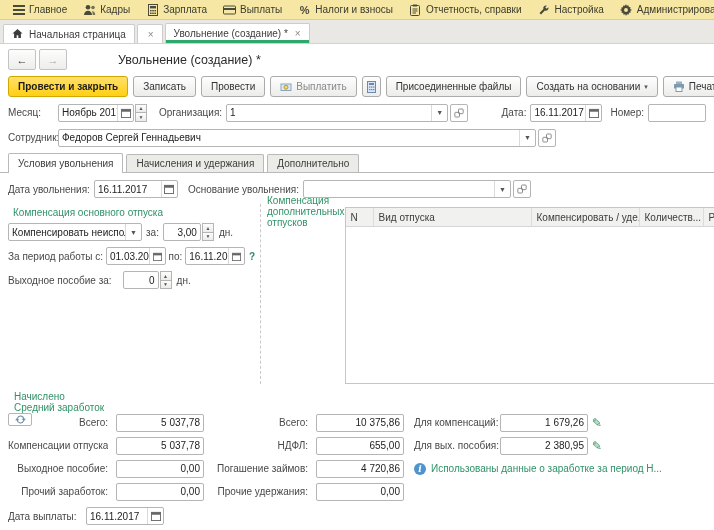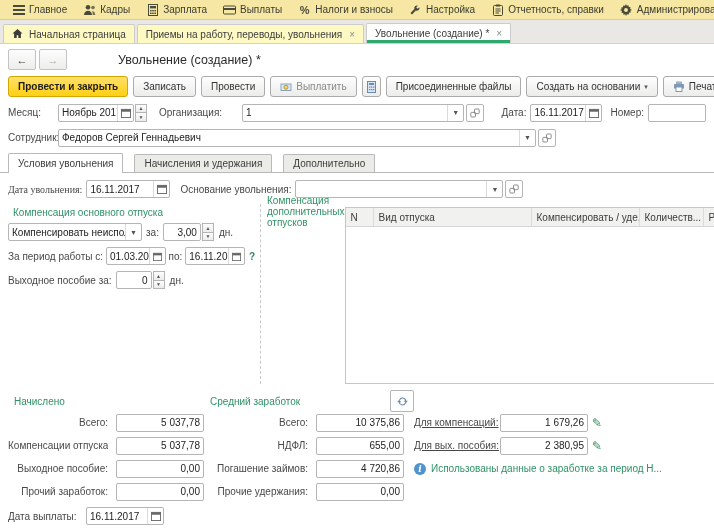--- a/index.html
+++ b/index.html
@@ -6,21 +6,21 @@
   body{width:714px;height:530px;overflow:hidden;font-family:"Liberation Sans","DejaVu Sans",sans-serif;font-size:10px;color:#3c3c3c;background:#fff;}
   .app{width:714px;height:530px;display:flex;flex-direction:column;}
 
   
   .menubar{height:19px;flex:none;background:#f6e7a4;border-bottom:1px solid #e0cf80;display:flex;align-items:center;padding:0 4px;color:#3b3b30;}
   .menu-item{display:flex;align-items:center;gap:4px;padding:0 8px;height:100%;cursor:default;white-space:nowrap;}
   .menu-item .ic{display:flex;align-items:center;justify-content:center;width:13px;height:13px;}
 
   
   .tabbar{height:21px;flex:none;background:#e9e8e4;display:flex;align-items:flex-end;padding:2px 0 0 3px;border-bottom:1px solid #d2d2d0;}
-  .wtab{display:flex;align-items:center;gap:5px;height:18px;padding:0 8px;background:#fef9c3;border:1px solid #cccccc;border-bottom:none;margin-right:2px;border-radius:2px 2px 0 0;white-space:nowrap;color:#3c3c3c;}
+  .wtab{display:flex;align-items:center;gap:5px;height:18px;padding:0 8px;background:#ffffff;border:1px solid #cccccc;border-bottom:none;margin-right:2px;border-radius:2px 2px 0 0;white-space:nowrap;color:#3c3c3c;}
   .wtab.active{background:#fff;box-shadow:inset 0 -3px 0 #2fa86d;height:19px;}
   .wtab .x{color:#8a8a8a;font-size:10px;margin-left:2px;}
   .home-ic{width:12px;height:12px;}
 
   
   .workarea{flex:1;background:#fff;display:flex;flex-direction:column;overflow:hidden;}
 
   .titlerow{display:flex;align-items:center;padding:5px 8px 3px;flex:none;}
   .navbtn{width:26px;height:19px;border:1px solid #c3c3c3;border-radius:2px;background:linear-gradient(#fdfdfd,#ededeb);display:flex;align-items:center;justify-content:center;font-size:11px;color:#333;margin-right:3px;}
   .navbtn.disabled{color:#a9a9a9;}
@@ -41,21 +41,21 @@
   .field .val{padding:0 3px;flex:1;white-space:nowrap;overflow:hidden;display:flex;align-items:center;color:#222;}
   .field.num .val{justify-content:flex-end;}
   .cell{width:15px;flex:none;display:flex;align-items:center;justify-content:center;border-left:1px solid #dadada;color:#555;}
   .cell.caretc{font-size:7px;}
   .spin{width:12px;height:18px;display:flex;flex-direction:column;margin-left:1px;flex:none;}
   .spin>div{flex:1;border:1px solid #b5b5b5;background:linear-gradient(#fdfdfd,#ececea);display:flex;align-items:center;justify-content:center;font-size:5px;color:#555;}
   .spin>div:first-child{margin-bottom:-1px;}
   .sqbtn{width:18px;height:18px;box-sizing:border-box;border:1px solid #b5b5b5;border-radius:2px;background:#fff;display:flex;align-items:center;justify-content:center;margin-left:2px;flex:none;}
 
   
-  .dtabs{display:flex;align-items:flex-end;padding:0 0 0 8px;margin-top:3px;border-bottom:1px solid #b9b9b9;flex:none;gap:8px;}
+  .dtabs{display:flex;align-items:flex-end;padding:0 0 0 8px;margin-top:3px;border-bottom:1px solid #b9b9b9;flex:none;}
   .dtab{padding:0 9px;height:17px;display:flex;align-items:center;border:1px solid #b9b9b9;border-bottom:none;background:#ebebe8;margin-right:3px;border-radius:2px 2px 0 0;color:#3c3c3c;white-space:nowrap;}
   .dtab.active{background:#fff;height:19px;margin-bottom:-1px;}
 
   .tabpage{padding:5px 8px 0;height:214px;box-sizing:border-box;flex:none;}
   .condrow{display:flex;align-items:center;height:22px;}
   .grn{color:#2f9266;}
   .cond-cols{display:flex;margin-top:4px;height:180px;}
   .leftcol{width:252px;flex:none;box-sizing:border-box;padding-right:5px;}
   .lrow{display:flex;align-items:center;height:24px;}
   .qmark{color:#2f8a5e;font-weight:bold;margin-left:4px;}
@@ -66,31 +66,31 @@
   .gc{padding:0 5px;border-right:1px solid #dcdcdc;overflow:hidden;white-space:nowrap;display:flex;align-items:center;color:#3c3c3c;box-sizing:border-box;}
   .gc-n{width:28px;flex:none;}
   .gc-kind{width:158px;flex:none;}
   .gc-comp{width:108px;flex:none;}
   .gc-qty{width:64px;flex:none;}
   .gc-year{flex:1;border-right:none;}
   .grid-body{flex:1;background:#fff;}
 
   
   .totals{padding:4px 8px 0;flex:none;}
-  .t-head{display:flex;align-items:center;height:20px;}
+  .t-head{display:flex;height:20px;flex-direction:column;}
   .th{padding-left:6px;box-sizing:border-box;}
   .th1{width:196px;flex:none;}
   .th2{width:172px;flex:none;}
   .th3{width:186px;flex:none;}
   .refreshbtn{width:22px;height:20px;border:1px solid #b5b5b5;border-radius:2px;background:#fff;display:flex;align-items:center;justify-content:center;}
   .t-row{display:flex;align-items:center;height:23px;}
   .tl{color:#484848;white-space:nowrap;overflow:hidden;}
   .tl1{width:100px;flex:none;text-align:right;}
   .tl2{width:96px;flex:none;text-align:right;margin-left:8px;}
-  .tl3{width:86px;flex:none;margin-left:8px;padding-left:2px;text-decoration:underline;}
+  .tl3{width:86px;flex:none;margin-left:8px;padding-left:2px;}
   .tf{width:88px;flex:none;margin-left:8px;}
   .pencil{color:#2e8b57;font-size:12px;margin-left:4px;transform:rotate(0deg);}
   .infowrap{display:flex;align-items:center;gap:5px;margin-left:10px;overflow:hidden;white-space:nowrap;}
   .info-ic{width:12px;height:12px;border-radius:50%;background:#4f94cd;color:#fff;font-size:9px;font-weight:bold;display:flex;align-items:center;justify-content:center;flex:none;font-family:"DejaVu Serif",serif;font-style:italic;}
   .payrow{display:flex;align-items:center;height:22px;padding:2px 8px;flex:none;}
   .signs{padding:7px 8px;flex:none;}
   svg{display:block;}
 </style>
 </head>
 <body>
@@ -146,64 +146,63 @@
           </svg>
       </span>
         <span>Выплаты</span>
     </div>
     <div class="menu-item">
       <span class="ic" style="font-size:11px;font-weight:bold;color:#4a4a3a;">%</span>
       <span>Налоги и взносы</span>
     </div>
     <div class="menu-item">
       <span class="ic">
-        <svg width="12" height="12" viewBox="0 0 16 16" fill="#4a4a3a">
-            <path d="M13.8 4.2a3.6 3.6 0 01-4.6 4.6L4 14l-2-2 5.2-5.2a3.6 3.6 0 014.6-4.6L9.6 4.4l2 2z"></path>
-          </svg>
-      </span>
-        <span>Настройка</span>
-    </div>
-    <div class="menu-item">
-      <span class="ic">
         <svg width="10" height="12" viewBox="0 0 10 12">
             <rect x="0.5" y="1.5" width="9" height="10" rx="1" fill="none" stroke="#4a4a3a"></rect>
             <rect x="3" y="0.5" width="4" height="2" fill="#4a4a3a"></rect>
             <g stroke="#4a4a3a">
               <line x1="2.5" y1="5" x2="7.5" y2="5"></line>
               <line x1="2.5" y1="7" x2="7.5" y2="7"></line>
               <line x1="2.5" y1="9" x2="6" y2="9"></line>
             </g>
           </svg>
       </span>
         <span>Отчетность, справки</span>
     </div>
     <div class="menu-item">
       <span class="ic">
         <svg width="12" height="12" viewBox="0 0 16 16" fill="#4a4a3a">
+            <path d="M13.8 4.2a3.6 3.6 0 01-4.6 4.6L4 14l-2-2 5.2-5.2a3.6 3.6 0 014.6-4.6L9.6 4.4l2 2z"></path>
+          </svg>
+      </span>
+        <span>Настройка</span>
+    </div>
+    <div class="menu-item">
+      <span class="ic">
+        <svg width="12" height="12" viewBox="0 0 16 16" fill="#4a4a3a">
             <path d="M8 0l1 2.2 2.4-.6.3 2.4 2.4.3-.6 2.4L16 8l-2.2 1 .6 2.4-2.4.3-.3 2.4-2.4-.6L8 16l-1-2.2-2.4.6-.3-2.4-2.4-.3.6-2.4L0 8l2.2-1-.6-2.4 2.4-.3.3-2.4 2.4.6z"></path>
             <circle cx="8" cy="8" r="2.6" fill="#f6e7a4"></circle>
           </svg>
       </span>
         <span>Администрирован</span>
 
     </div>
 
   </div>
 
   <div class="tabbar">
     <div class="wtab">
       <span class="home-ic">
         <svg width="11" height="11" viewBox="0 0 12 12" fill="#3c3c3c">
             <path d="M6 1L0.5 6h1.8v5h2.8V8h1.8v3h2.8V6h1.8z"></path>
           </svg>
       </span>
         <span>Начальная страница</span>
     </div>
     <div class="wtab">
-      <span>Приемы на работу, переводы, увольнения</span>
       <span class="x">×</span>
     </div>
     <div class="wtab active">
       <span>Увольнение (создание) *</span>
       <span class="x">×</span>
     </div>
   </div>
 
   <div class="workarea">
 
@@ -276,21 +275,21 @@
           <svg width="10" height="10" viewBox="0 0 11 11">
               <rect x="0.5" y="1.5" width="10" height="9" fill="none" stroke="#666"></rect>
               <rect x="0.5" y="1.5" width="10" height="2.6" fill="#666"></rect>
             </svg>
         </span>
       </div>
       <div class="spin">
           <div>▲</div>
           <div>▼</div>
         </div>
-      <span class="lbl" style="margin-left:12px;margin-right:20px;">Организация:</span>
+      <span class="lbl" style="margin-left:12px;margin-right:4px;">Организация:</span>
       <div class="field" style="flex:1;max-width:222px;">
         <span class="val">1</span>
         <span class="cell caretc">▼</span>
       </div>
       <span class="sqbtn">
         <span>
           <svg width="10" height="10" viewBox="0 0 12 12" fill="none" stroke="#777">
               <rect x="1" y="5.2" width="5.6" height="5.6" rx="1"></rect>
               <rect x="5.4" y="1.2" width="5.6" height="5.6" rx="1"></rect>
             </svg>
@@ -329,21 +328,21 @@
     </div>
 
     <div class="dtabs">
       <div class="dtab active">Условия увольнения</div>
       <div class="dtab">Начисления и удержания</div>
       <div class="dtab">Дополнительно</div>
     </div>
 
     <div class="tabpage">
       <div class="condrow">
-        <span class="lbl" style="margin-right:4px;font-family:Liberation Serif, serif;">Дата увольнения:</span>
+        <span class="lbl" style="margin-right:4px;">Дата увольнения:</span>
         <div class="field" style="width:84px;">
           <span class="val">16.11.2017</span>
           <span class="cell">
             <svg width="10" height="10" viewBox="0 0 11 11">
                 <rect x="0.5" y="1.5" width="10" height="9" fill="none" stroke="#666"></rect>
                 <rect x="0.5" y="1.5" width="10" height="2.6" fill="#666"></rect>
               </svg>
           </span>
         </div>
         <span class="lbl" style="margin-left:10px;margin-right:4px;">Основание увольнения:</span>
@@ -397,21 +396,21 @@
               <span class="cell">
                 <svg width="9" height="9" viewBox="0 0 11 11">
                     <rect x="0.5" y="1.5" width="10" height="9" fill="none" stroke="#666"></rect>
                     <rect x="0.5" y="1.5" width="10" height="2.6" fill="#666"></rect>
                   </svg>
               </span>
             </div>
             <span class="qmark">?</span>
           </div>
           <div class="lrow">
-            <span class="lbl" style="margin-right:4px;">Выходное пособие за:</span>
+            <span class="lbl" style="margin-right:11px;">Выходное пособие за:</span>
             <div class="field num" style="width:36px;">
               <span class="val">0</span>
             </div>
             <div class="spin">
                 <div>▲</div>
                 <div>▼</div>
               </div>
             <span class="lbl" style="margin-left:5px;">дн.</span>
           </div>
         </div>

